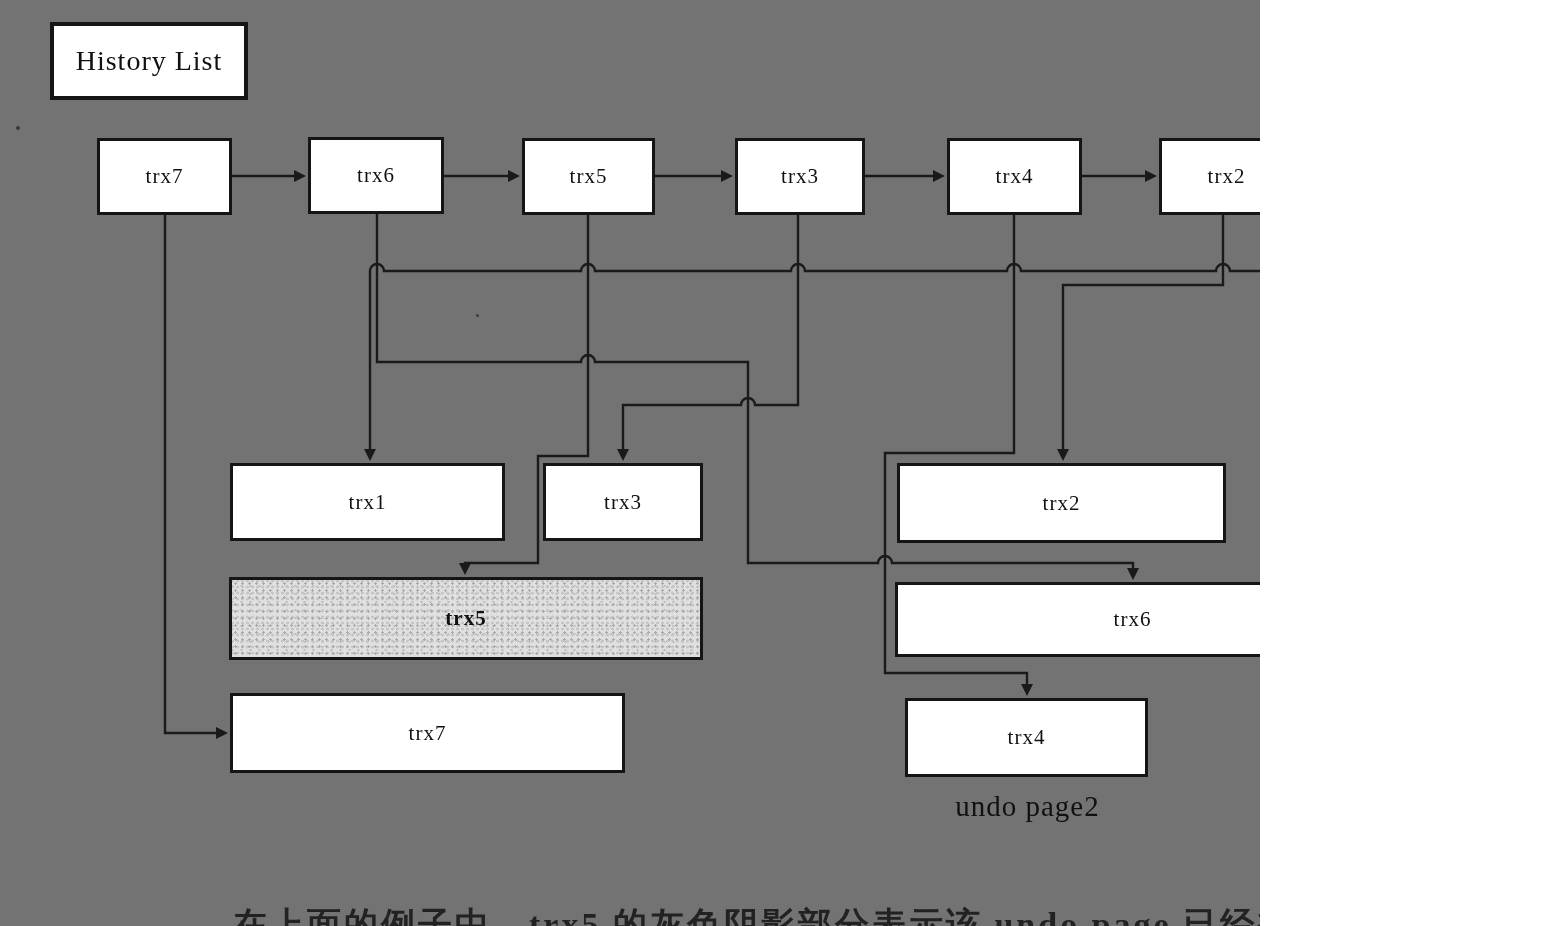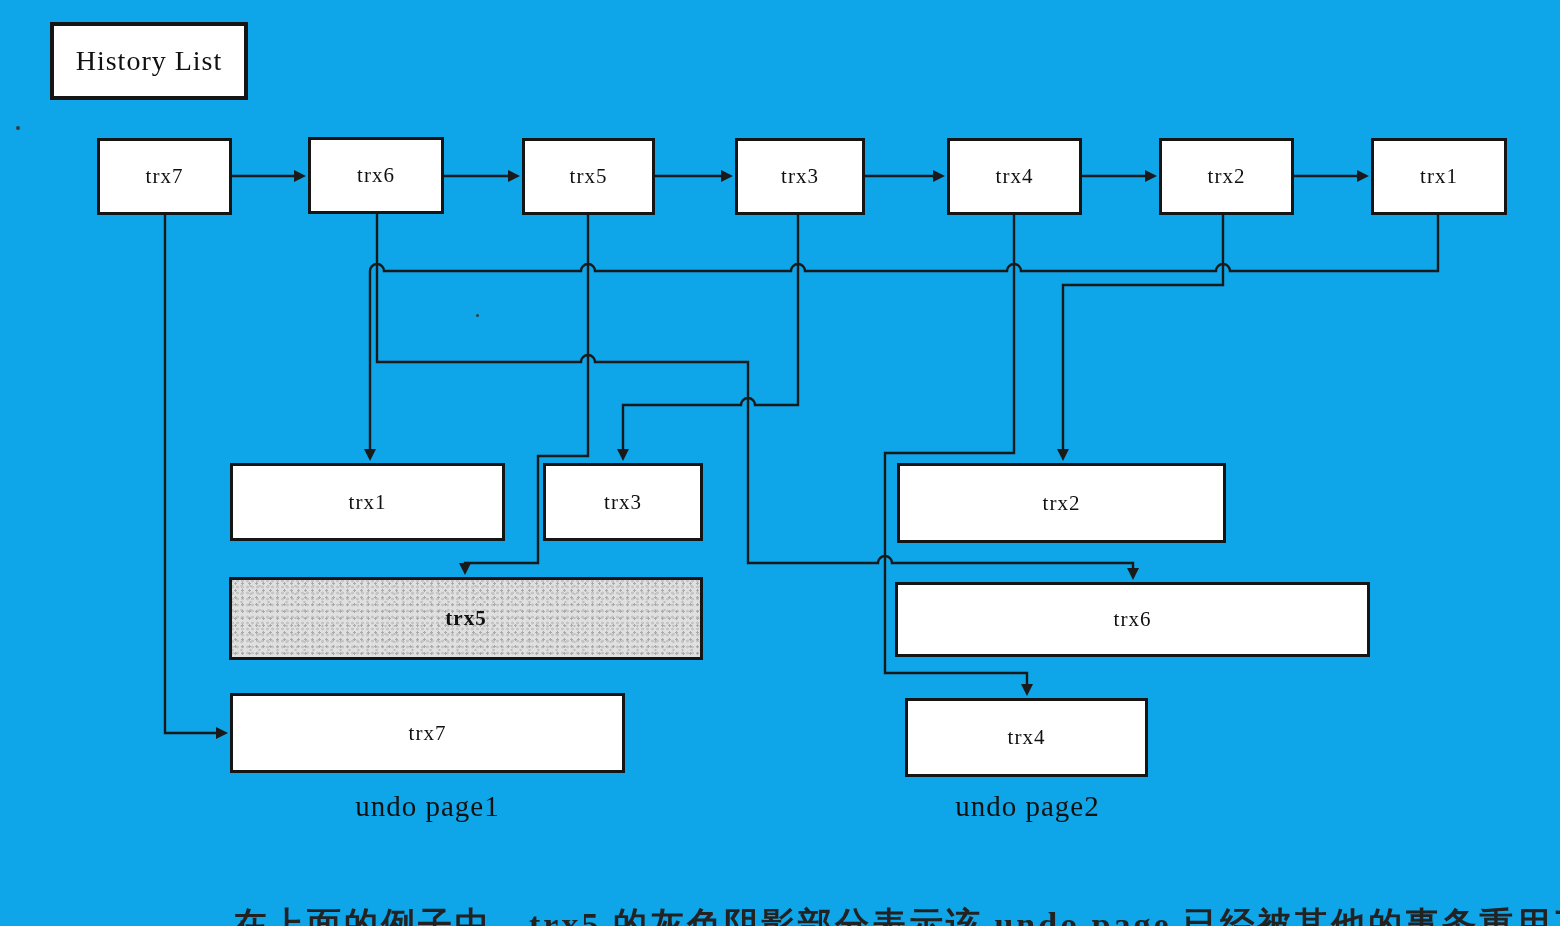--- a/index.html
+++ b/index.html
@@ -1,19 +1,19 @@
 <!DOCTYPE html>
 <html><head>
 <meta charset="utf-8">
 <style>
   html,body{margin:0;padding:0;background:#ffffff;}
   #canvas{
     position:relative;
-    width:1560px;height:926px;
-    background:#0ea5e9;
+    width:1260px;height:926px;
+    background:#737373;
     overflow:hidden;
     font-family:"Liberation Serif","DejaVu Serif",serif;
     color:#111;
   }
   .box{
     position:absolute;
     box-sizing:border-box;
     border:3px solid #151515;
     background:#ffffff;
     display:flex;align-items:center;justify-content:center;
@@ -124,21 +124,20 @@
   <div class="box" style="left:897px;top:463px;width:329px;height:80px;">
     <span>trx2</span>
   </div>
   <div class="box" style="left:895px;top:582px;width:475px;height:75px;">
     <span>trx6</span>
   </div>
   <div class="box" style="left:905px;top:698px;width:243px;height:79px;">
     <span>trx4</span>
   </div>
 
-  <div class="pagelabel" style="left:230px;top:790px;width:395px;">undo page1</div>
   <div class="pagelabel" style="left:905px;top:790px;width:245px;text-align:center;">undo page2</div>
 
 
   <div class="cropped-line">在上面的例子中，trx5 的灰色阴影部分表示该 undo page 已经被其他的事务重用了</div>
 
   <div class="speck" style="left:16px;top:126px;width:4px;height:4px;"></div>
   <div class="speck" style="left:476px;top:314px;width:3px;height:3px;"></div>
 
 </div>
 

